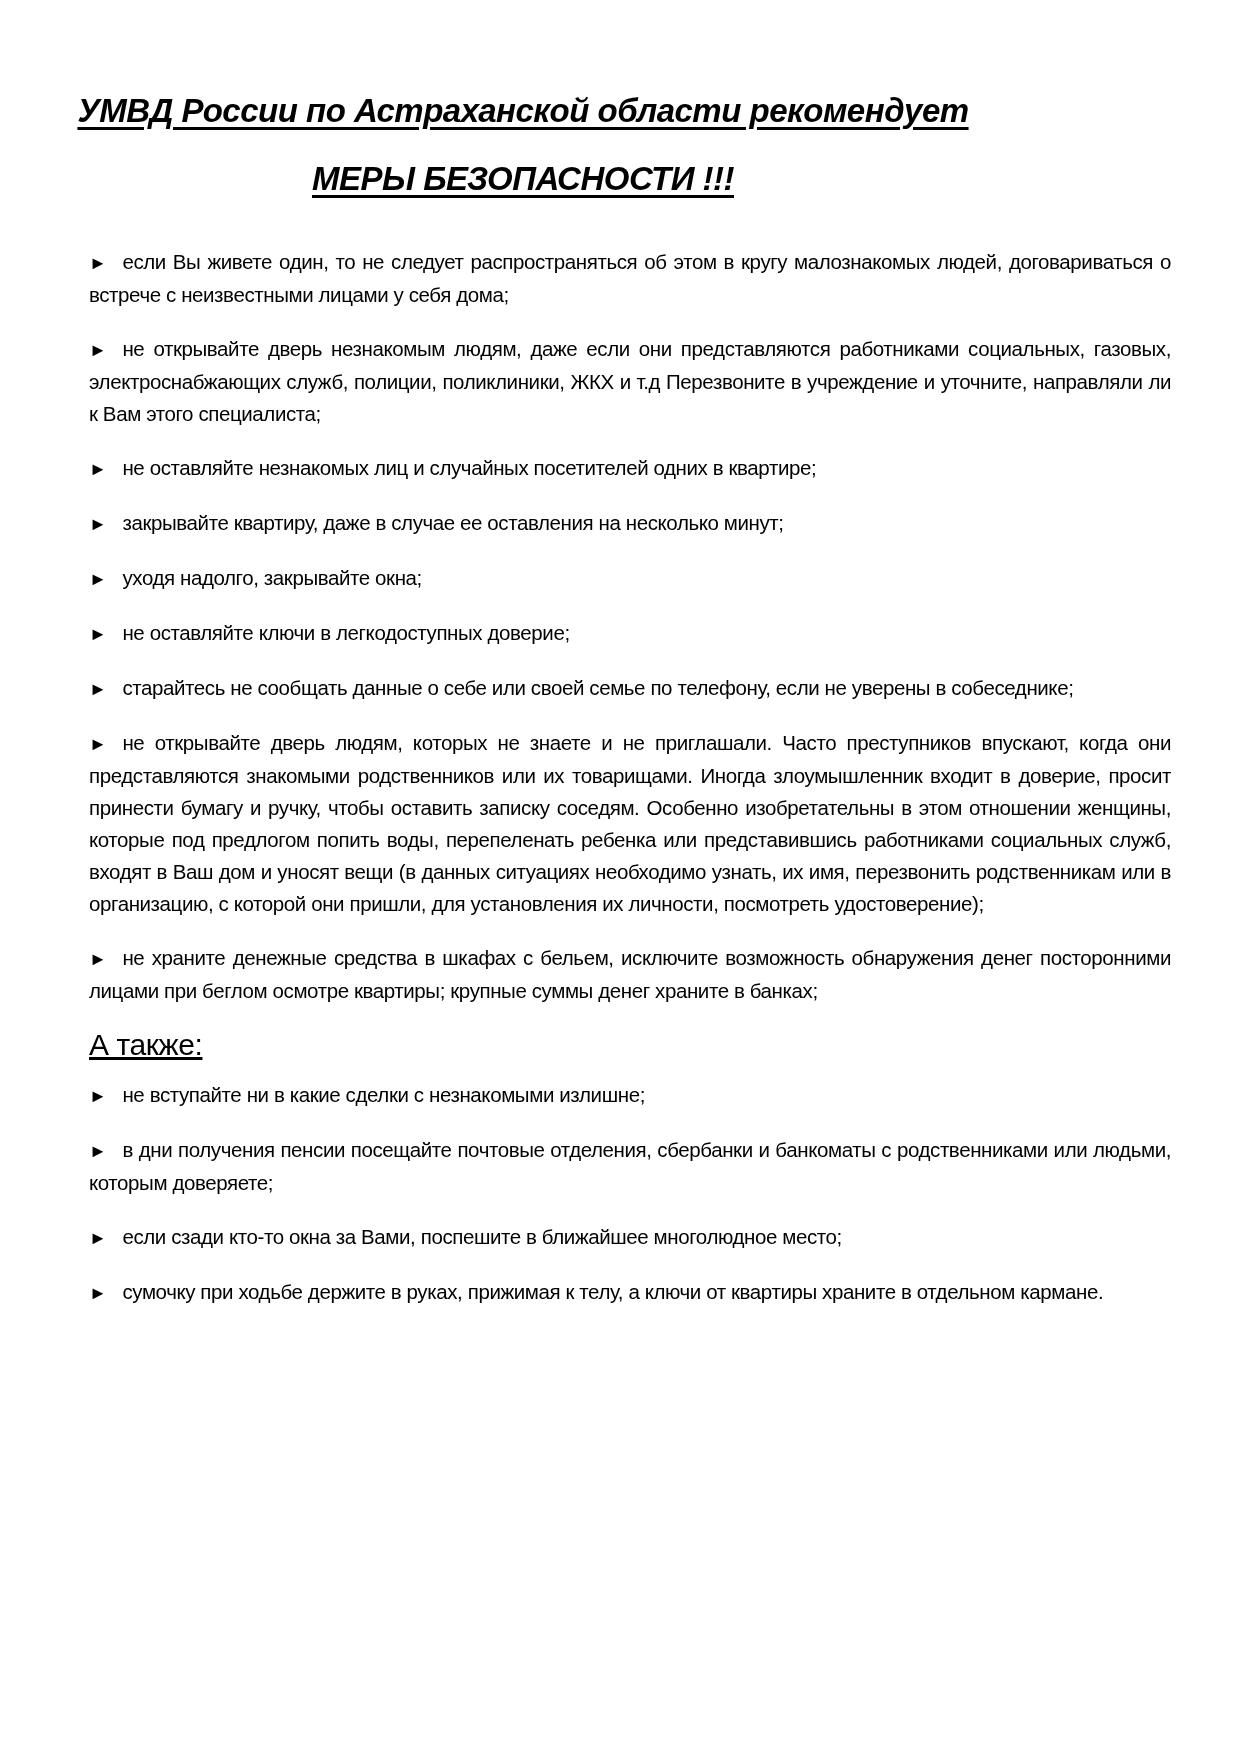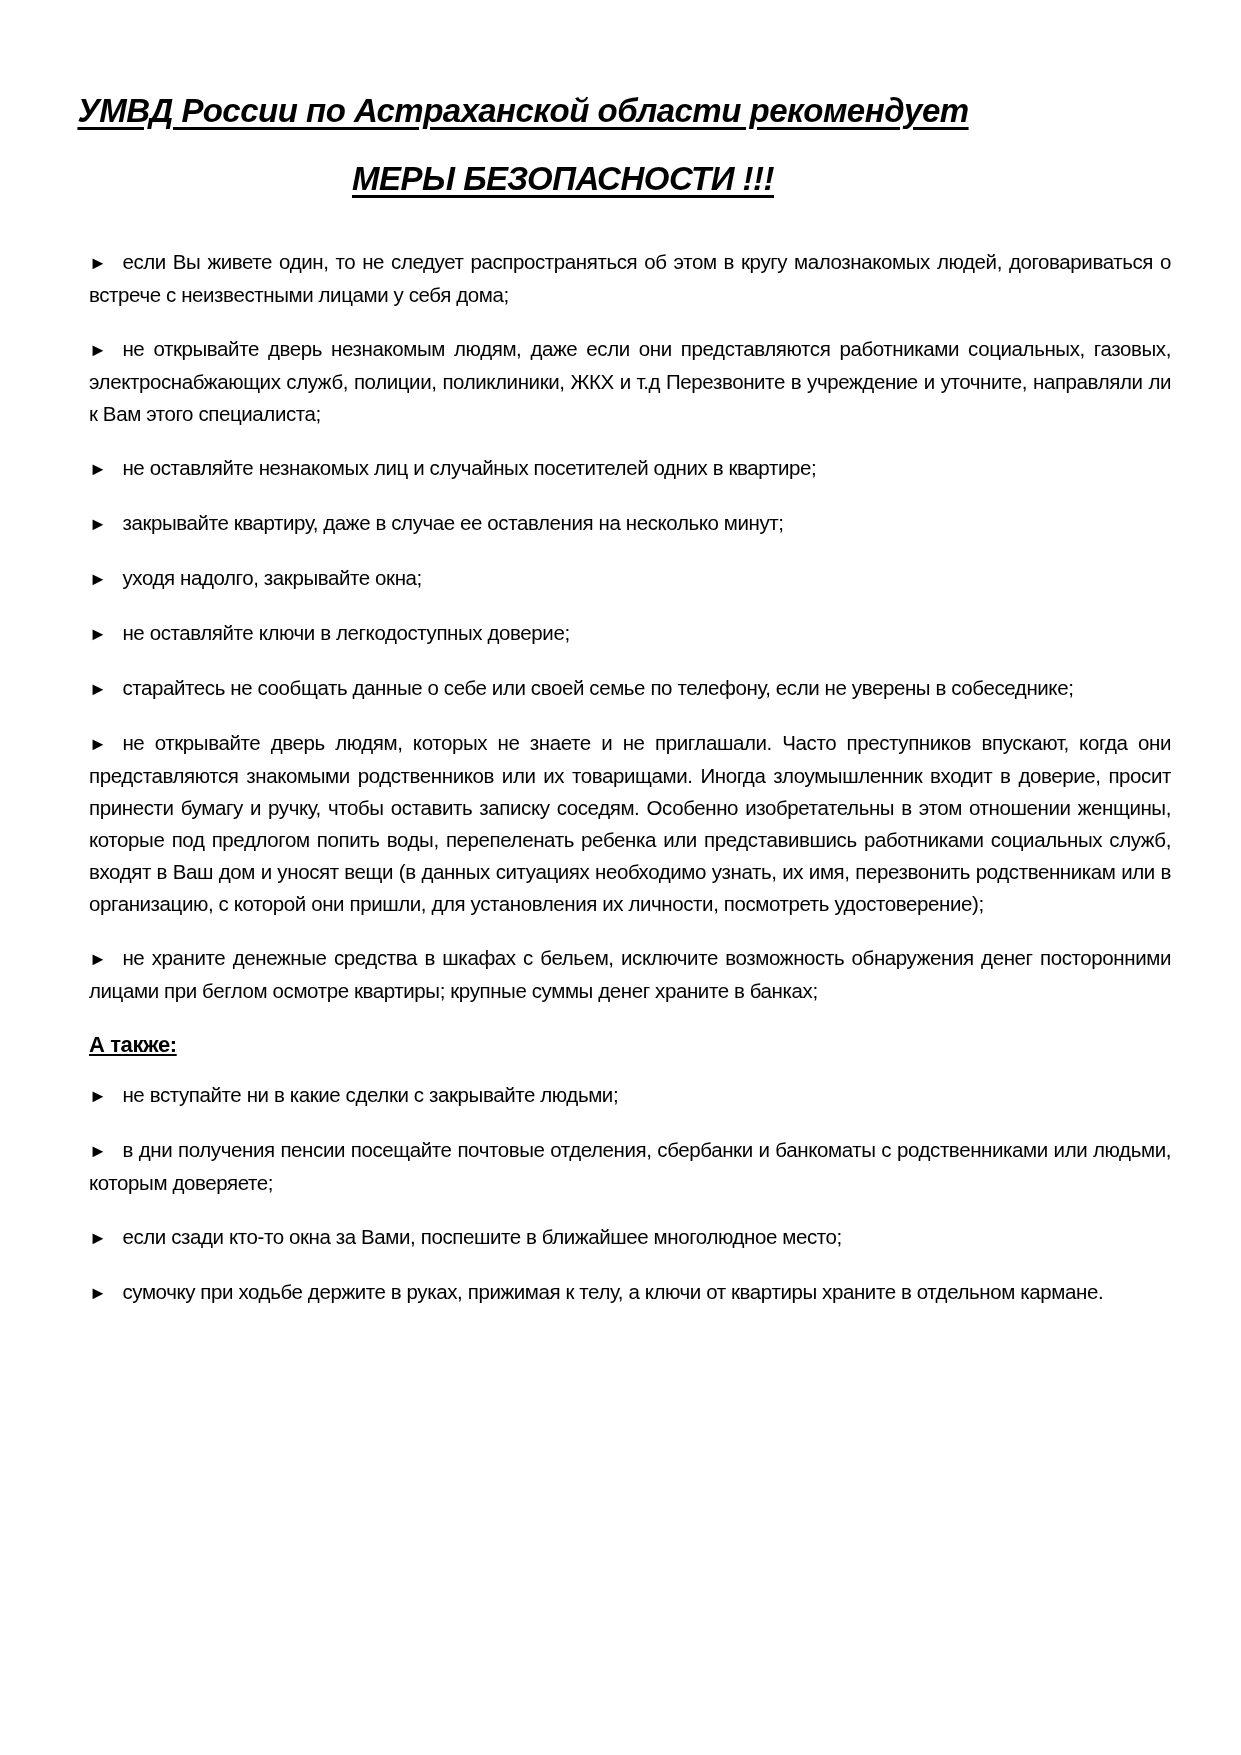--- a/index.html
+++ b/index.html
@@ -4,27 +4,27 @@
 <style>
   html, body { margin: 0; padding: 0; background: #ffffff; }
   body { width: 1241px; height: 1755px; position: relative; overflow: hidden;
          font-family: "Liberation Sans", sans-serif; color: #000; }
   .page { position: absolute; left: 0; top: 0; width: 1241px; height: 1755px; }
   .title { position: absolute; left: 0; width: 1046px; text-align: center;
            font-family: "Liberation Sans", sans-serif; font-weight: bold; font-style: italic;
            text-decoration: underline; text-decoration-thickness: 3px; text-underline-offset: 5px;
            font-size: 33px; letter-spacing: -0.5px; }
   .t1 { top: 92px; }
-  .t2 { top: 160px; padding-left: 40px; }
+  .t2 { top: 160px; }
   .content { position: absolute; left: 89px; top: 230px; width: 1082px;
              font-family: "Liberation Sans", sans-serif; font-size: 20.5px; line-height: 32px;
              letter-spacing: -0.4px; }
   .item { text-align: justify; margin: 16px 0 22px 0; }
   .bullet { display: inline-block; margin-right: 16px; font-size: 18px; }
-  .subhead { font-weight: bold; text-decoration: underline; font-size: 22px;
+  .subhead { font-weight: normal; text-decoration: underline; font-size: 30px;
              margin: 0 0 18px 0; line-height: 32px; }
 </style>
 </head>
 <body>
 
 <div class="page">
   <div class="title t1">УМВД России по Астраханской области рекомендует</div>
   <div class="title t2">МЕРЫ  БЕЗОПАСНОСТИ !!!</div>
 
   <div class="content">
@@ -34,19 +34,19 @@
         <p class="item"><span class="bullet">►</span><span>не оставляйте незнакомых лиц и случайных посетителей одних в квартире;</span></p>
         <p class="item"><span class="bullet">►</span><span>закрывайте квартиру, даже в случае ее оставления на несколько минут;</span></p>
         <p class="item"><span class="bullet">►</span><span>уходя надолго, закрывайте окна;</span></p>
         <p class="item"><span class="bullet">►</span><span>не оставляйте ключи в легкодоступных доверие;</span></p>
         <p class="item"><span class="bullet">►</span><span>старайтесь не сообщать данные о себе или своей семье по телефону, если не уверены в собеседнике;</span></p>
         <p class="item"><span class="bullet">►</span><span>не открывайте дверь людям, которых не знаете и не приглашали. Часто преступников впускают, когда они представляются знакомыми родственников или их товарищами. Иногда злоумышленник входит в доверие, просит принести бумагу и ручку, чтобы оставить записку соседям. Особенно изобретательны в этом отношении женщины, которые под предлогом попить воды, перепеленать ребенка или представившись работниками социальных служб, входят в Ваш дом и уносят вещи (в данных ситуациях необходимо узнать, их имя, перезвонить родственникам или в организацию, с которой они пришли, для установления их личности, посмотреть удостоверение);</span></p>
         <p class="item"><span class="bullet">►</span><span>не храните денежные средства в шкафах с бельем, исключите возможность обнаружения денег посторонними лицами при беглом осмотре квартиры; крупные суммы денег храните в банках;</span></p>
       </div>
     <div class="subhead">А также:</div>
     <div id="extra">
-        <p class="item"><span class="bullet">►</span><span>не вступайте ни в какие сделки с закрывайте людьми;</span></p>
+        <p class="item"><span class="bullet">►</span><span>не вступайте ни в какие сделки с незнакомыми излишне;</span></p>
         <p class="item"><span class="bullet">►</span><span>в дни получения пенсии посещайте почтовые отделения, сбербанки и банкоматы с родственниками или людьми, которым доверяете;</span></p>
         <p class="item"><span class="bullet">►</span><span>если сзади кто-то окна за Вами, поспешите в ближайшее многолюдное место;</span></p>
         <p class="item"><span class="bullet">►</span><span>сумочку при ходьбе держите в руках, прижимая к телу, а ключи от квартиры храните в отдельном кармане.</span></p>
       </div>
   </div>
 </div>
 
 </body></html>

